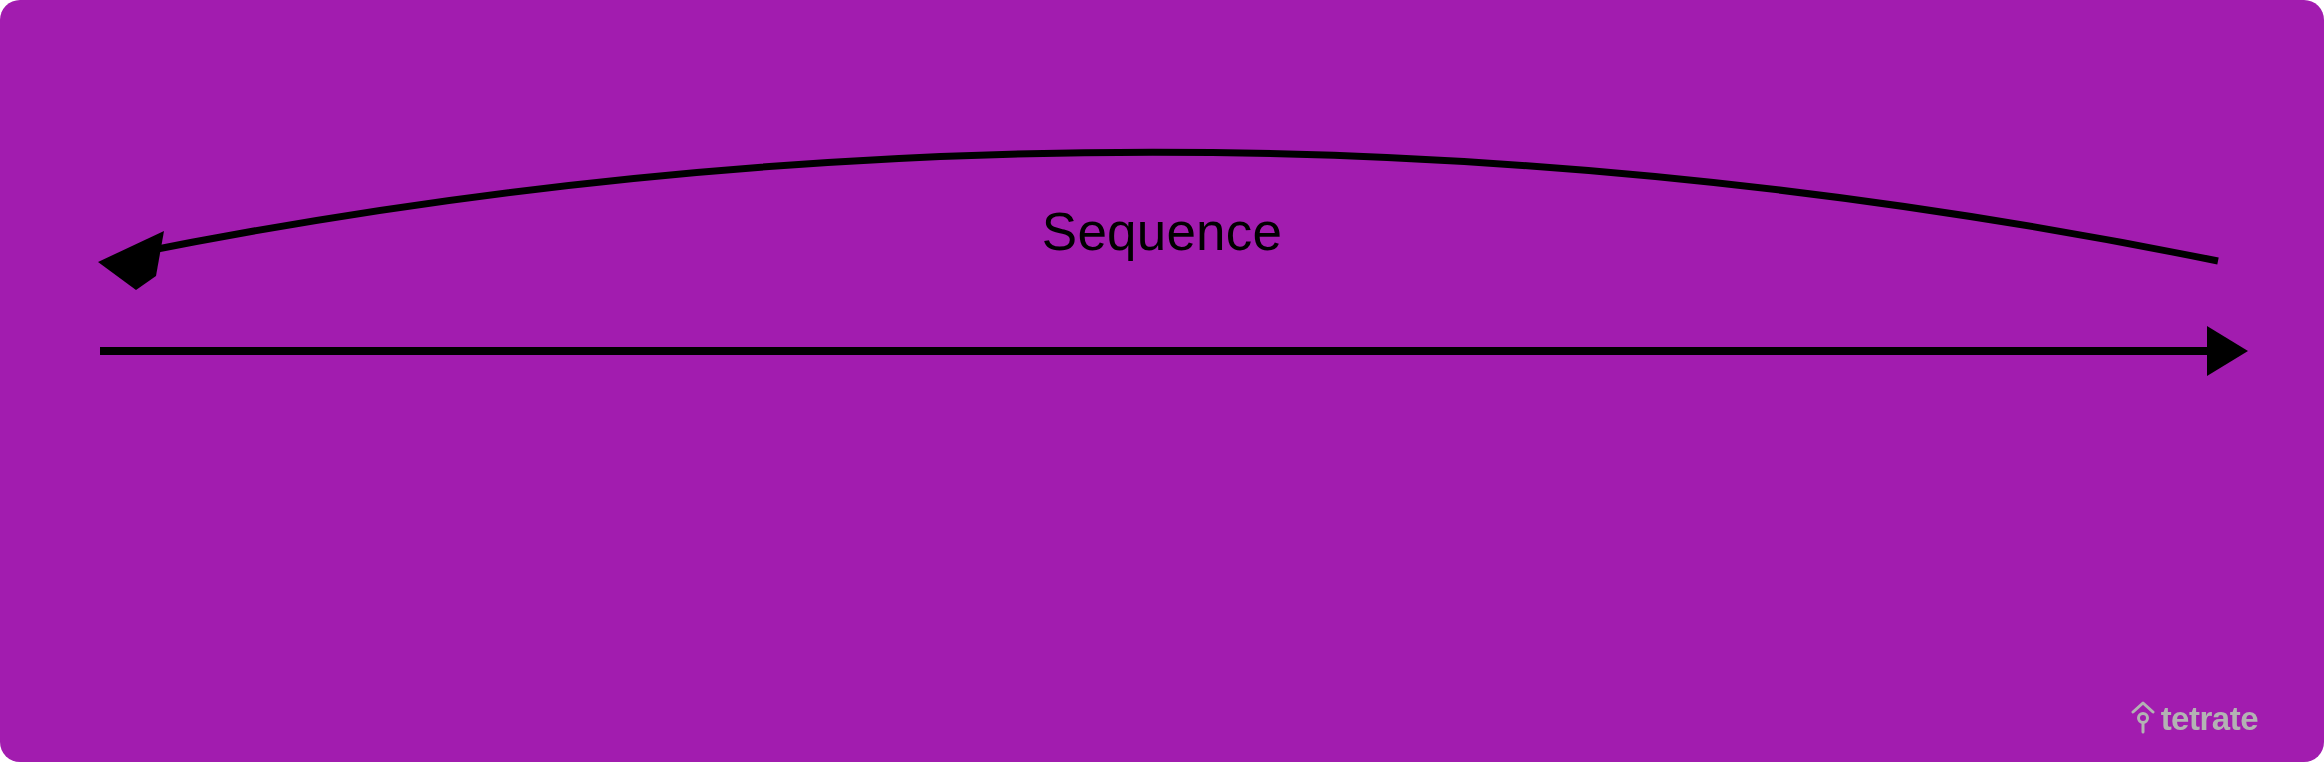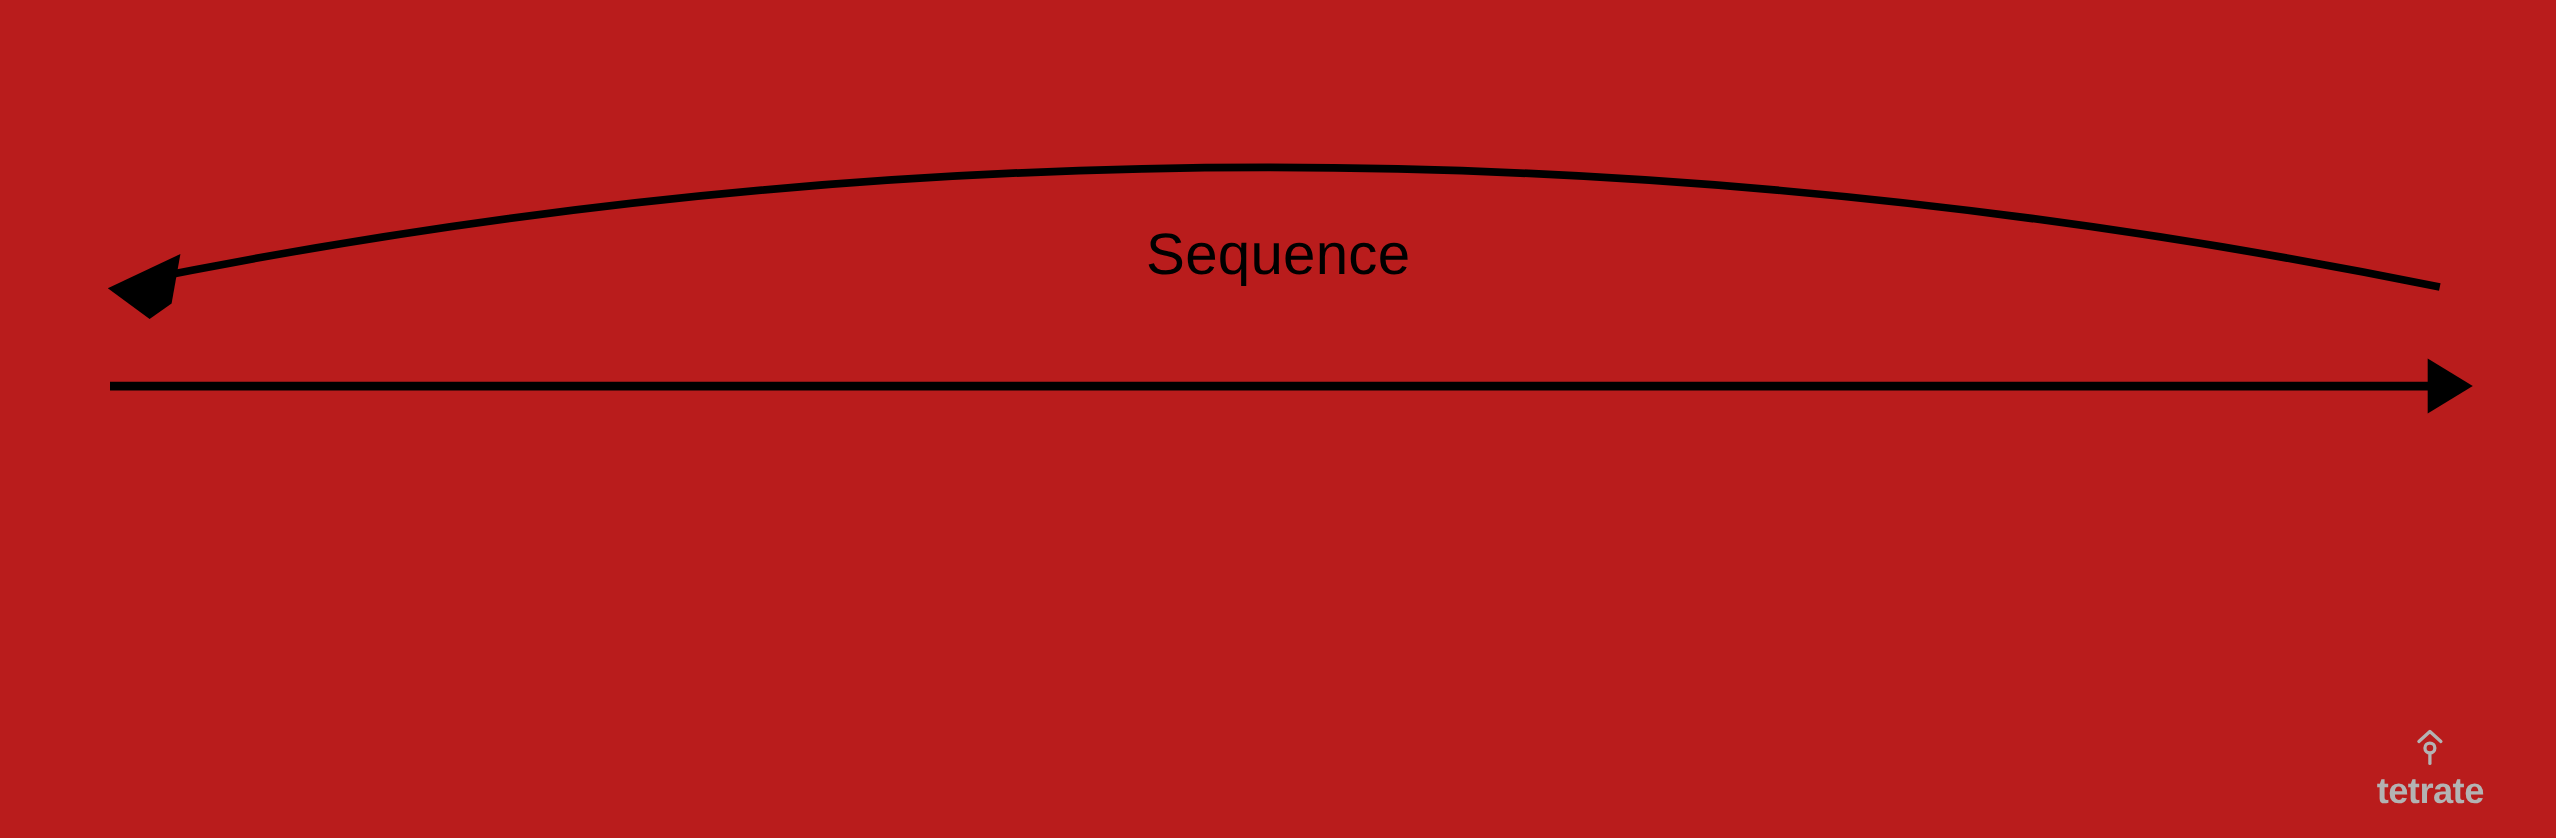--- a/index.html
+++ b/index.html
@@ -9,22 +9,23 @@
     background: #ffffff;
   }
   body {
     font-family: "Liberation Sans", sans-serif;
     -webkit-font-smoothing: antialiased;
   }
   #canvas {
     position: relative;
     width: 2324px;
     height: 762px;
-    background: #b91c1c;
+    background: #a21caf;
     overflow: hidden;
+    border-radius: 20px;
   }
 
   
   #arrow-layer {
     position: absolute;
     left: 0;
     top: 0;
     width: 2324px;
     height: 762px;
     pointer-events: none;
@@ -81,21 +82,21 @@
     white-space: nowrap;
     letter-spacing: 0.1px;
   }
 
   
   #tetrate-logo {
     position: absolute;
     right: 66px;
     bottom: 27px;
     display: flex;
-    flex-direction: column;
+    flex-direction: row;
     align-items: center;
     gap: 5px;
     user-select: none;
   }
   #tetrate-mark {
     display: block;
     width: 26px;
     height: 34px;
   }
   #tetrate-wordmark {

